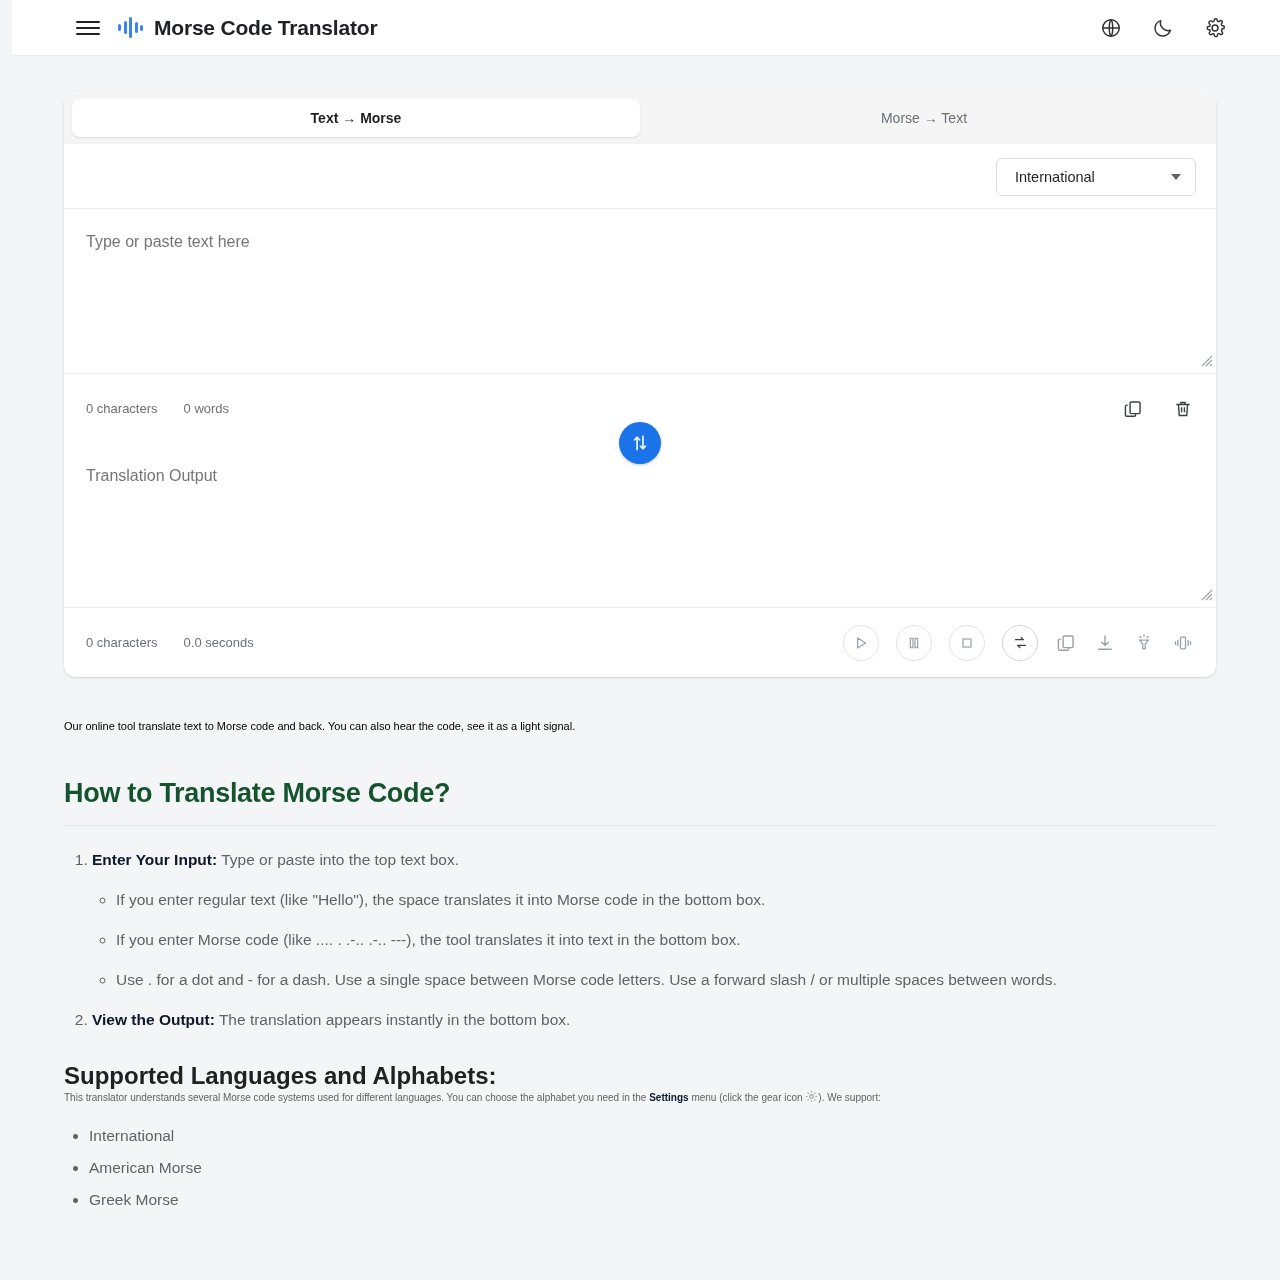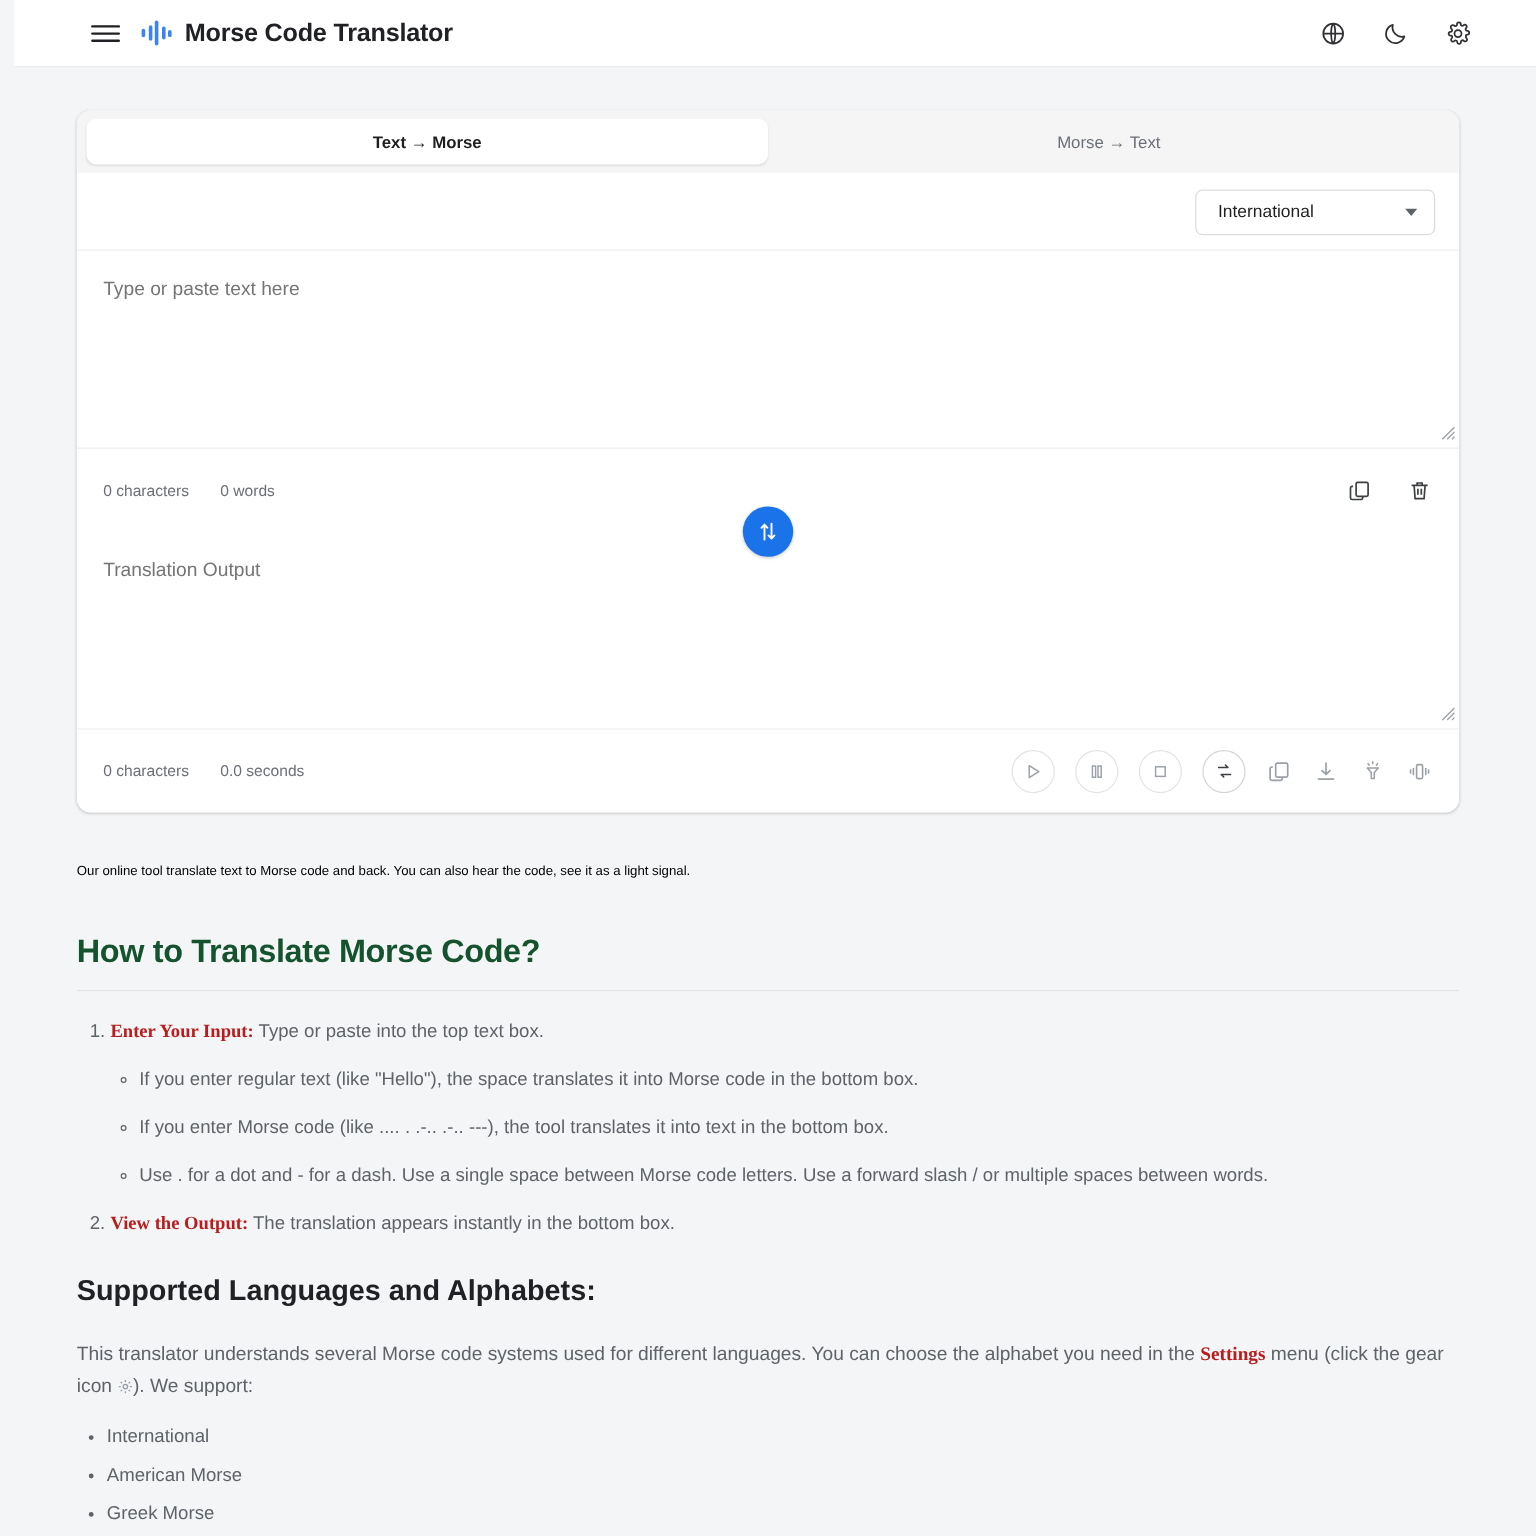--- a/index.html
+++ b/index.html
@@ -159,23 +159,23 @@
     font-size: 27px; color: #14532d; font-weight: bold;
     margin: 43px 0 0 0; padding-bottom: 16px;
     border-bottom: 1px solid #e4e5e7;
     letter-spacing: -0.3px;
   }
   ol.steps { margin: 22px 0 0 0; padding-left: 28px; color: #5f6368; font-size: 15.5px; }
   ol.steps > li { margin-bottom: 10px; line-height: 1.55; }
   ol.steps > li::marker { color: #5f6368; }
   ul.sub { list-style: circle; margin: 16px 0 8px 0; padding-left: 24px; }
   ul.sub > li { margin-bottom: 17px; line-height: 1.5; }
-  b { color: #b91c1c; font-weight: bold; font-family: Liberation Serif, serif; }
+  b { color: #0f172a; font-weight: bold; }
   h3.subsection { font-size: 24px; color: #202124; font-weight: bold; margin: 30px 0 0 0; }
-  p.body { font-size: 16px; color: #5f6368; line-height: 1.65; margin: 26px 0 0 0; }
+  p.body { font-size: 10px; color: #5f6368; line-height: 1.65; margin: 0 0 0 0; }
   ul.langs { list-style: disc; margin: 18px 0 0 0; padding-left: 25px; color: #5f6368; font-size: 15.5px; }
   ul.langs > li { margin-bottom: 14px; }
   .inline-gear { display: inline-block; vertical-align: -2px; }
 </style>
 </head>
 <body>
 
 <div class="appbar">
   <div class="hamburger">
     <span></span>

